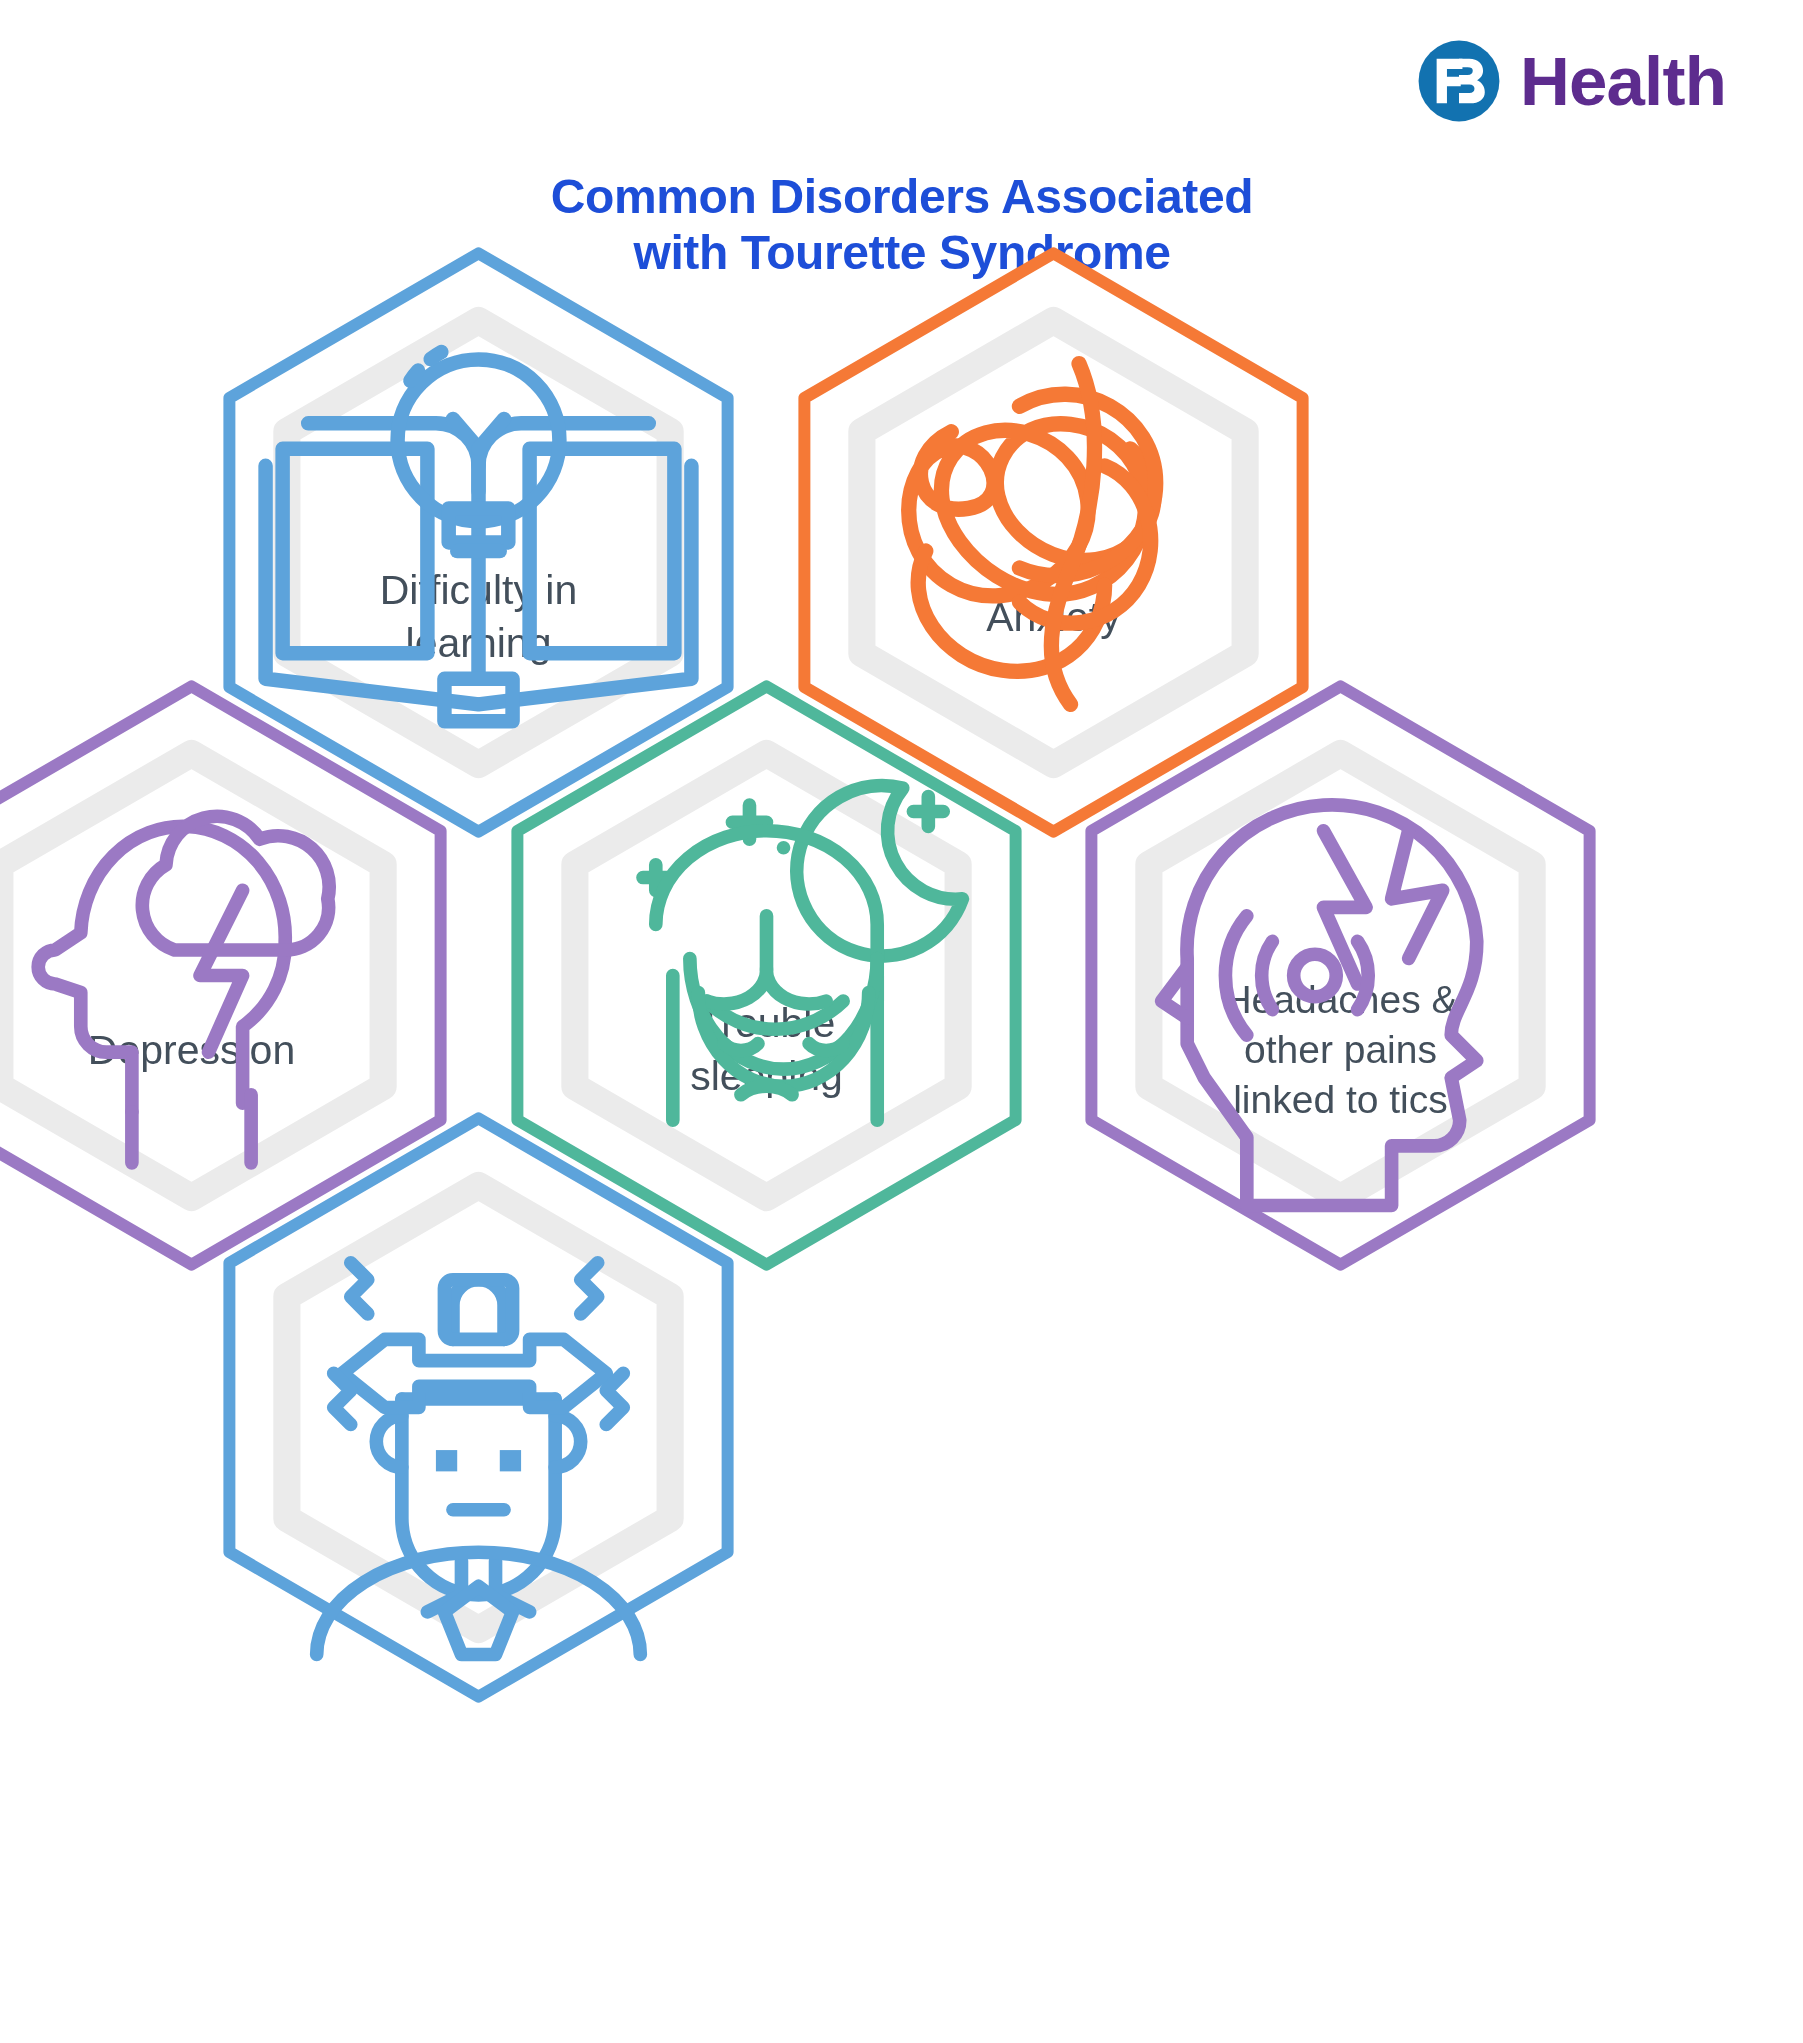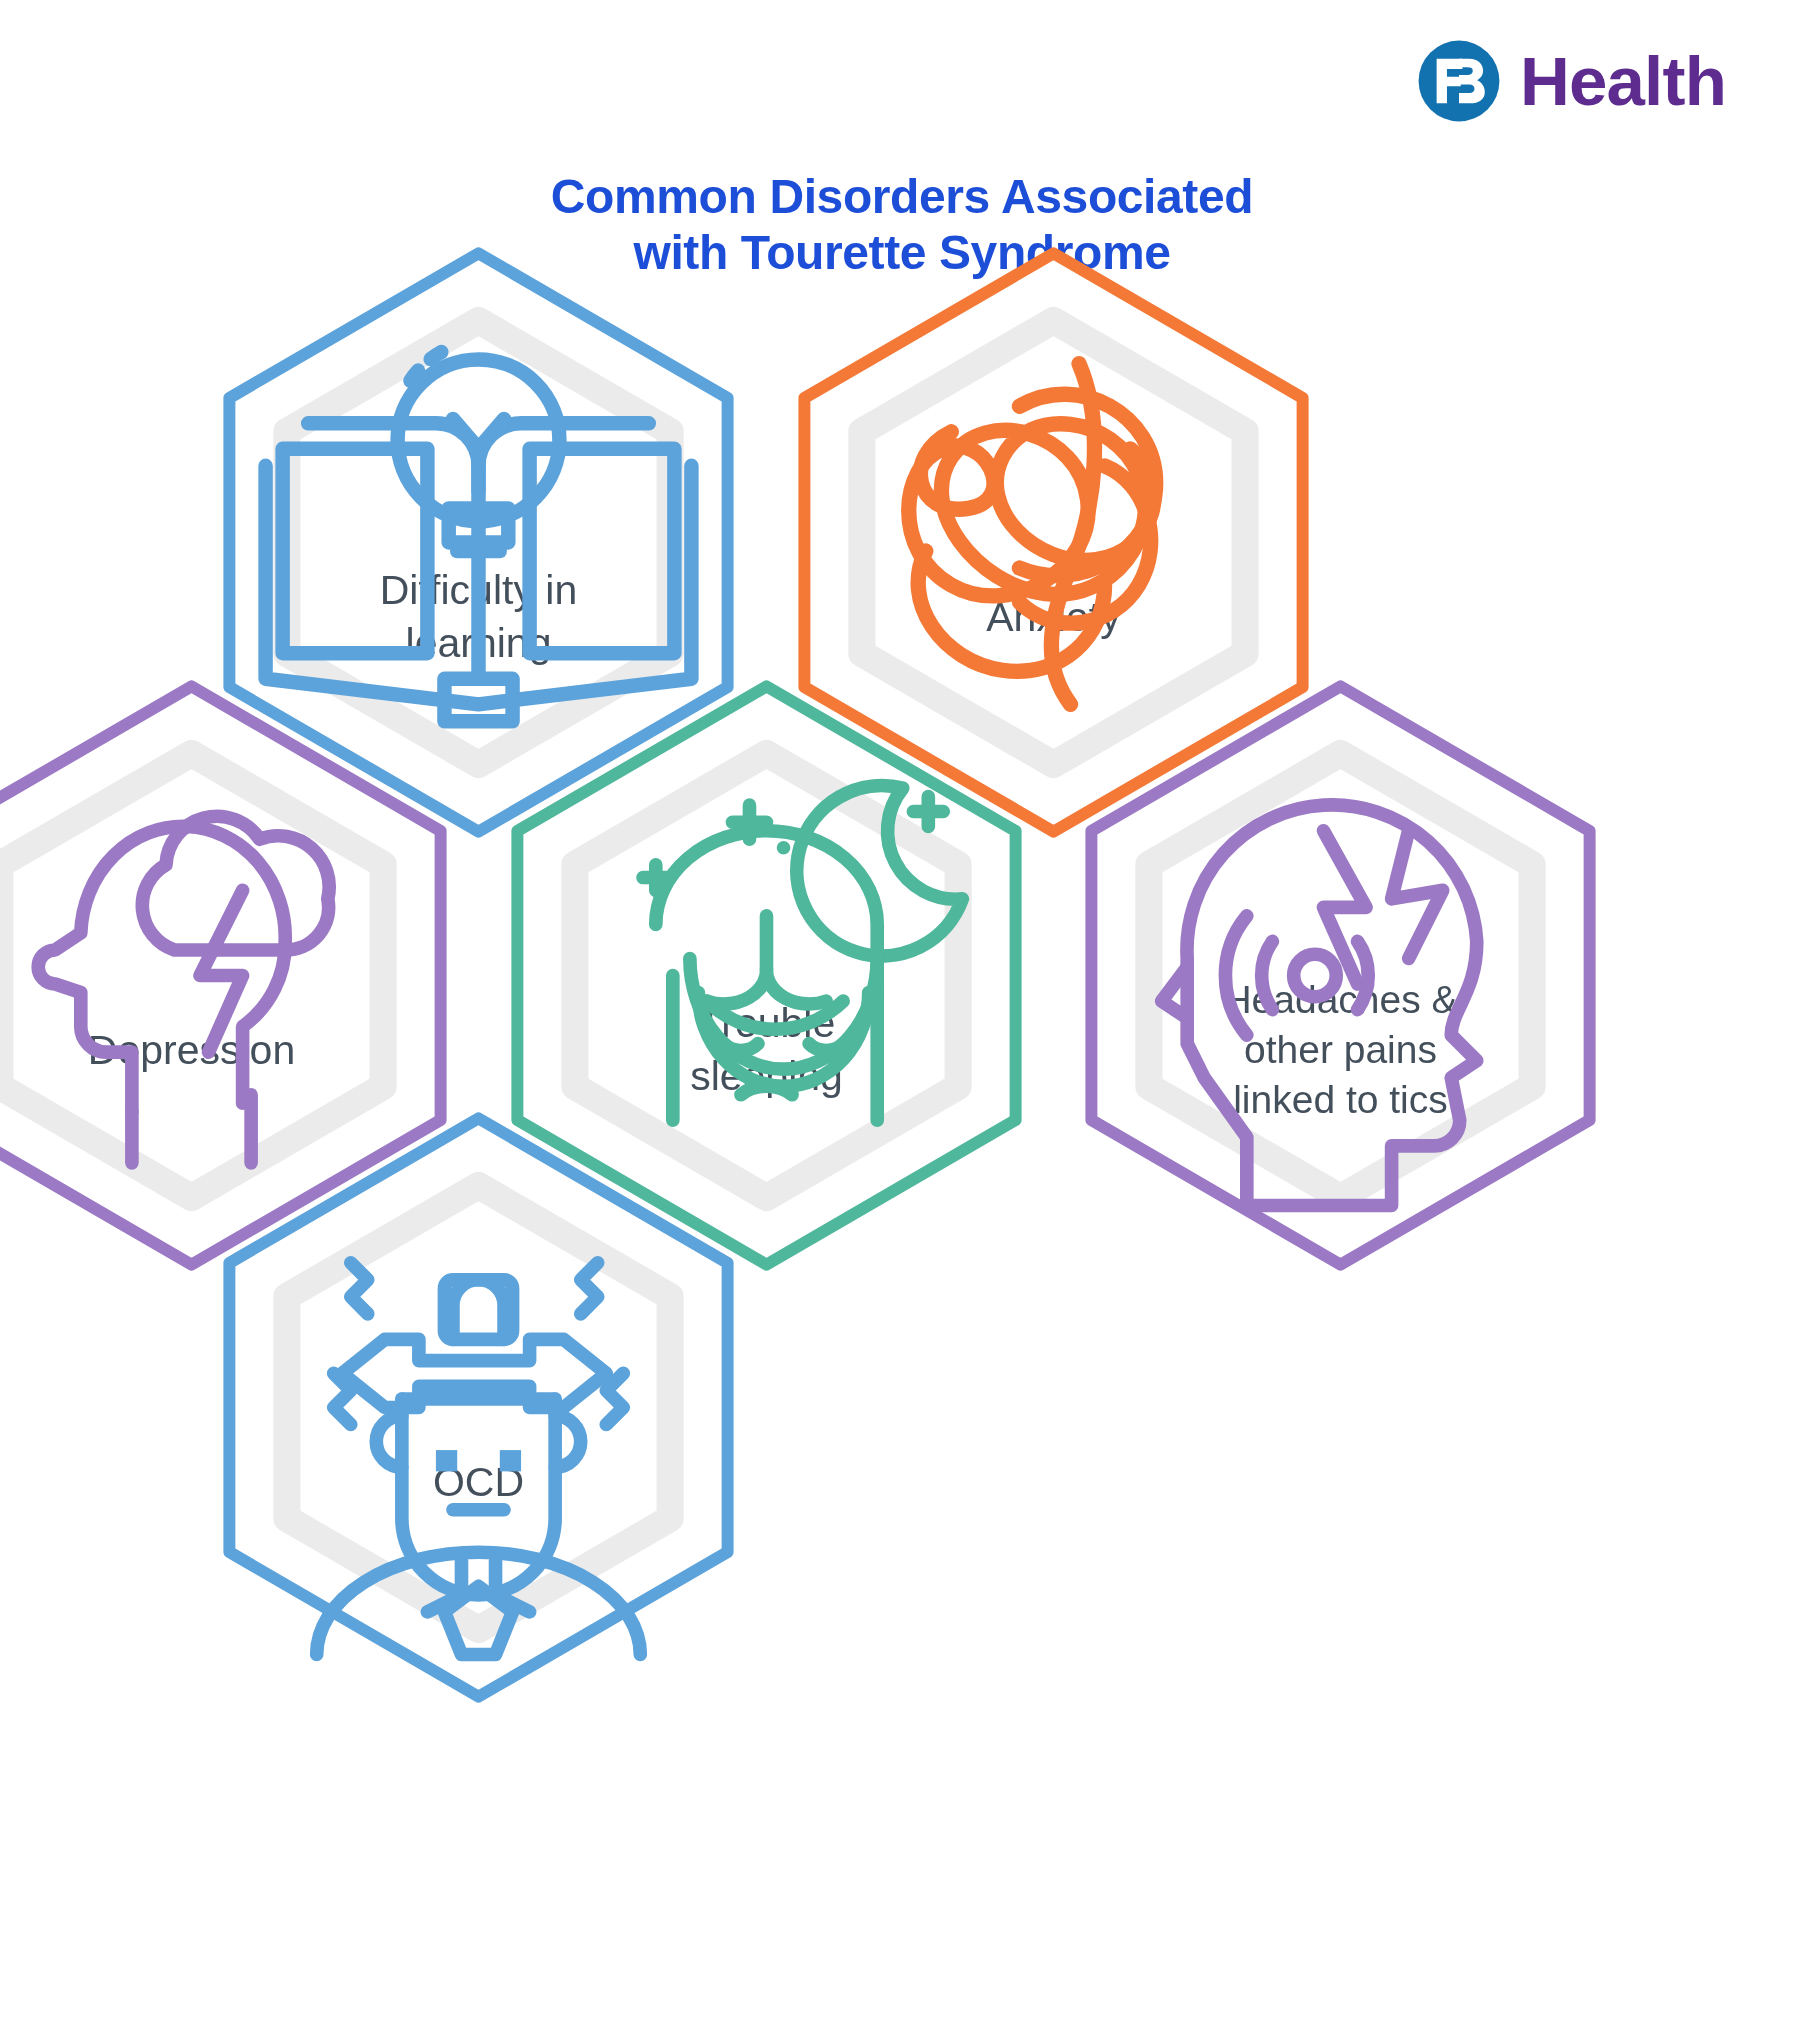--- a/index.html
+++ b/index.html
@@ -253,20 +253,19 @@
             <path d="M56 96 v8 l-8 4 M64 96 v8 l8 4"></path>
             <path d="M22 118 a38 24 0 0 1 76 0"></path>
             <path d="M52 108 l8 -6 l8 6 l-4 10 h-8 z"></path>
             <path d="M46 44 h-8 l-10 8 l10 8 h8 v-5 h26 v5 h8 l10 -8 l-10 -8 h-8 v5 h-26 z"></path>
             <path d="M54 44 v-8 a6 6 0 0 1 12 0 v8"></path>
             <rect x="52" y="30" width="16" height="14" rx="2"></rect>
             <path d="M30 26 l4 4 l-4 4 l4 4 M88 26 l-4 4 l4 4 l-4 4"></path>
             <path d="M26 52 l4 4 l-4 4 l4 4 M94 52 l-4 4 l4 4 l-4 4"></path>
           </svg>
         </div>
-        <div class="hex-label">OCD</div>
       </div>
     </div>
 
 
   </div>
 </div>
 
 
 </body></html>

